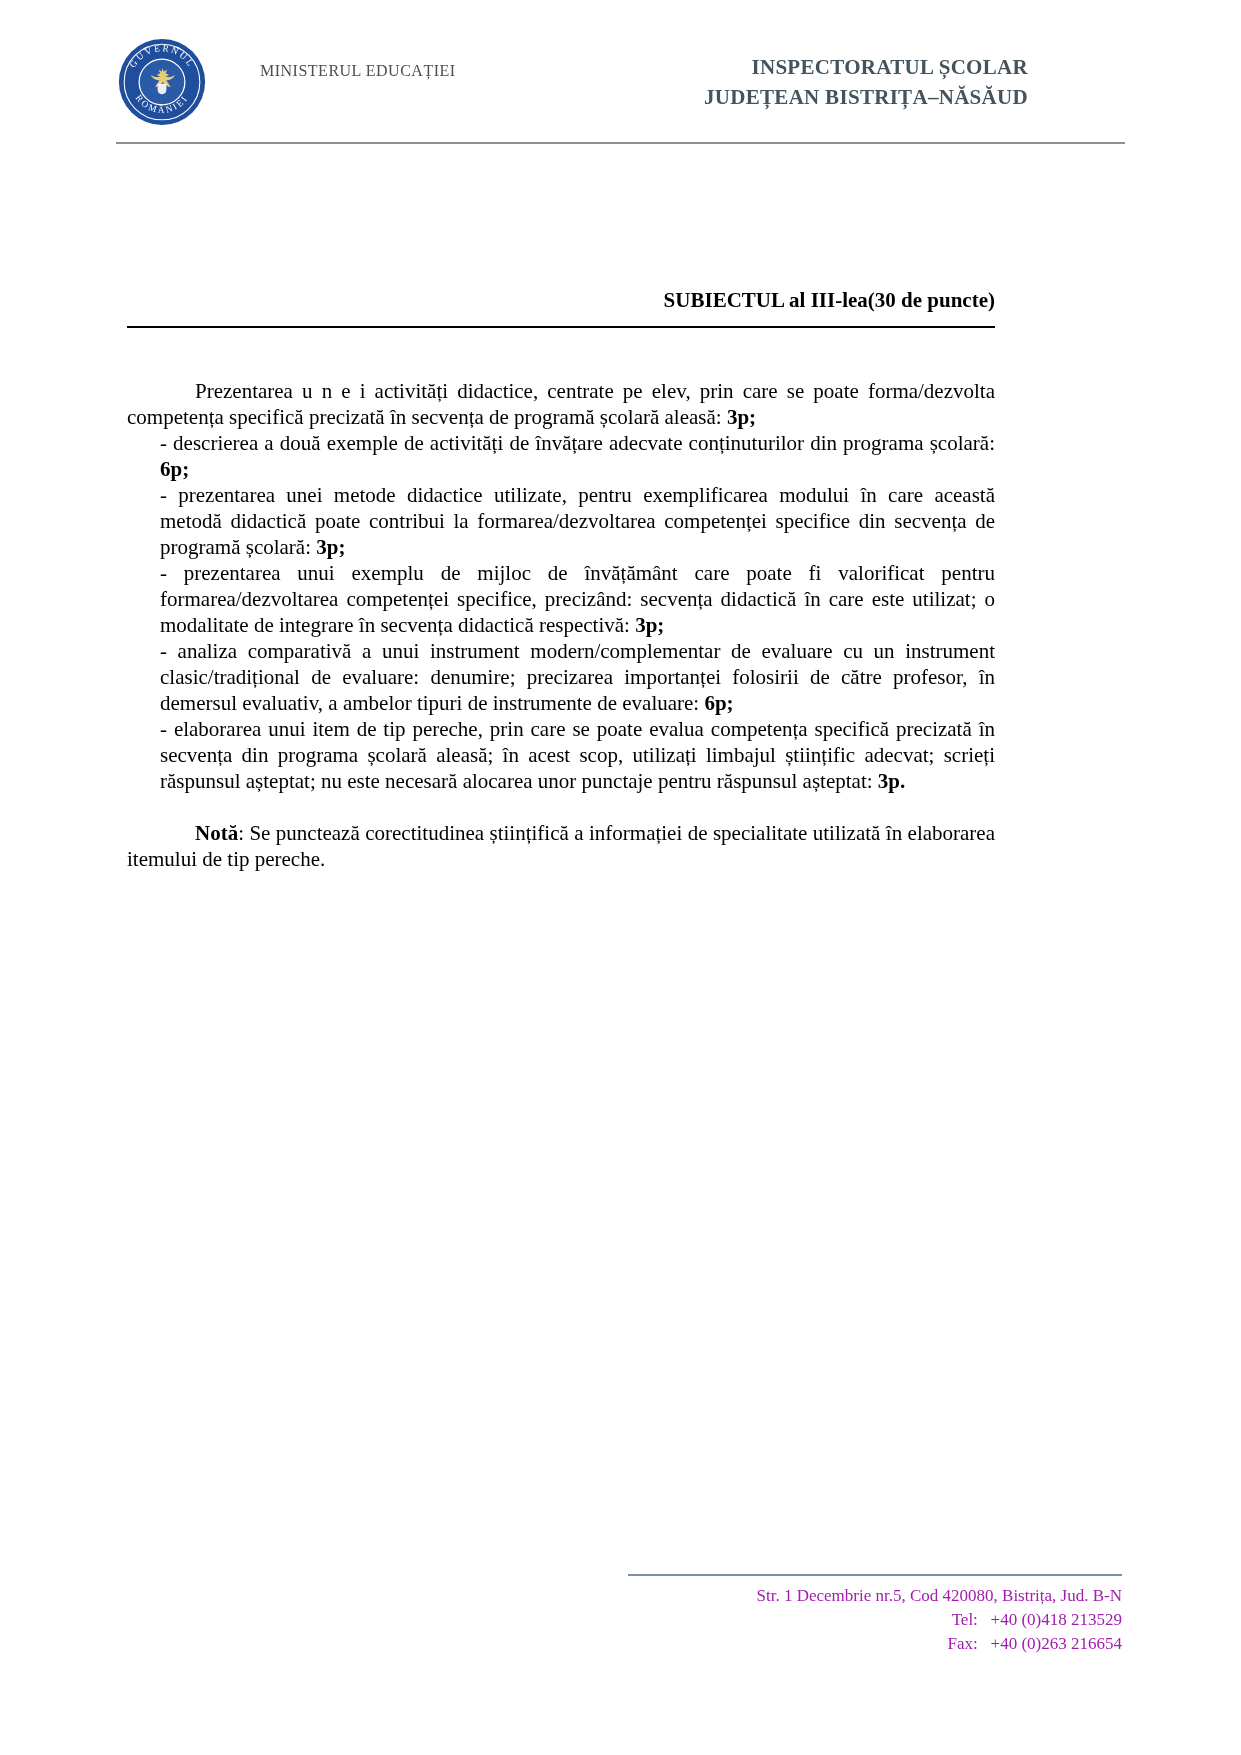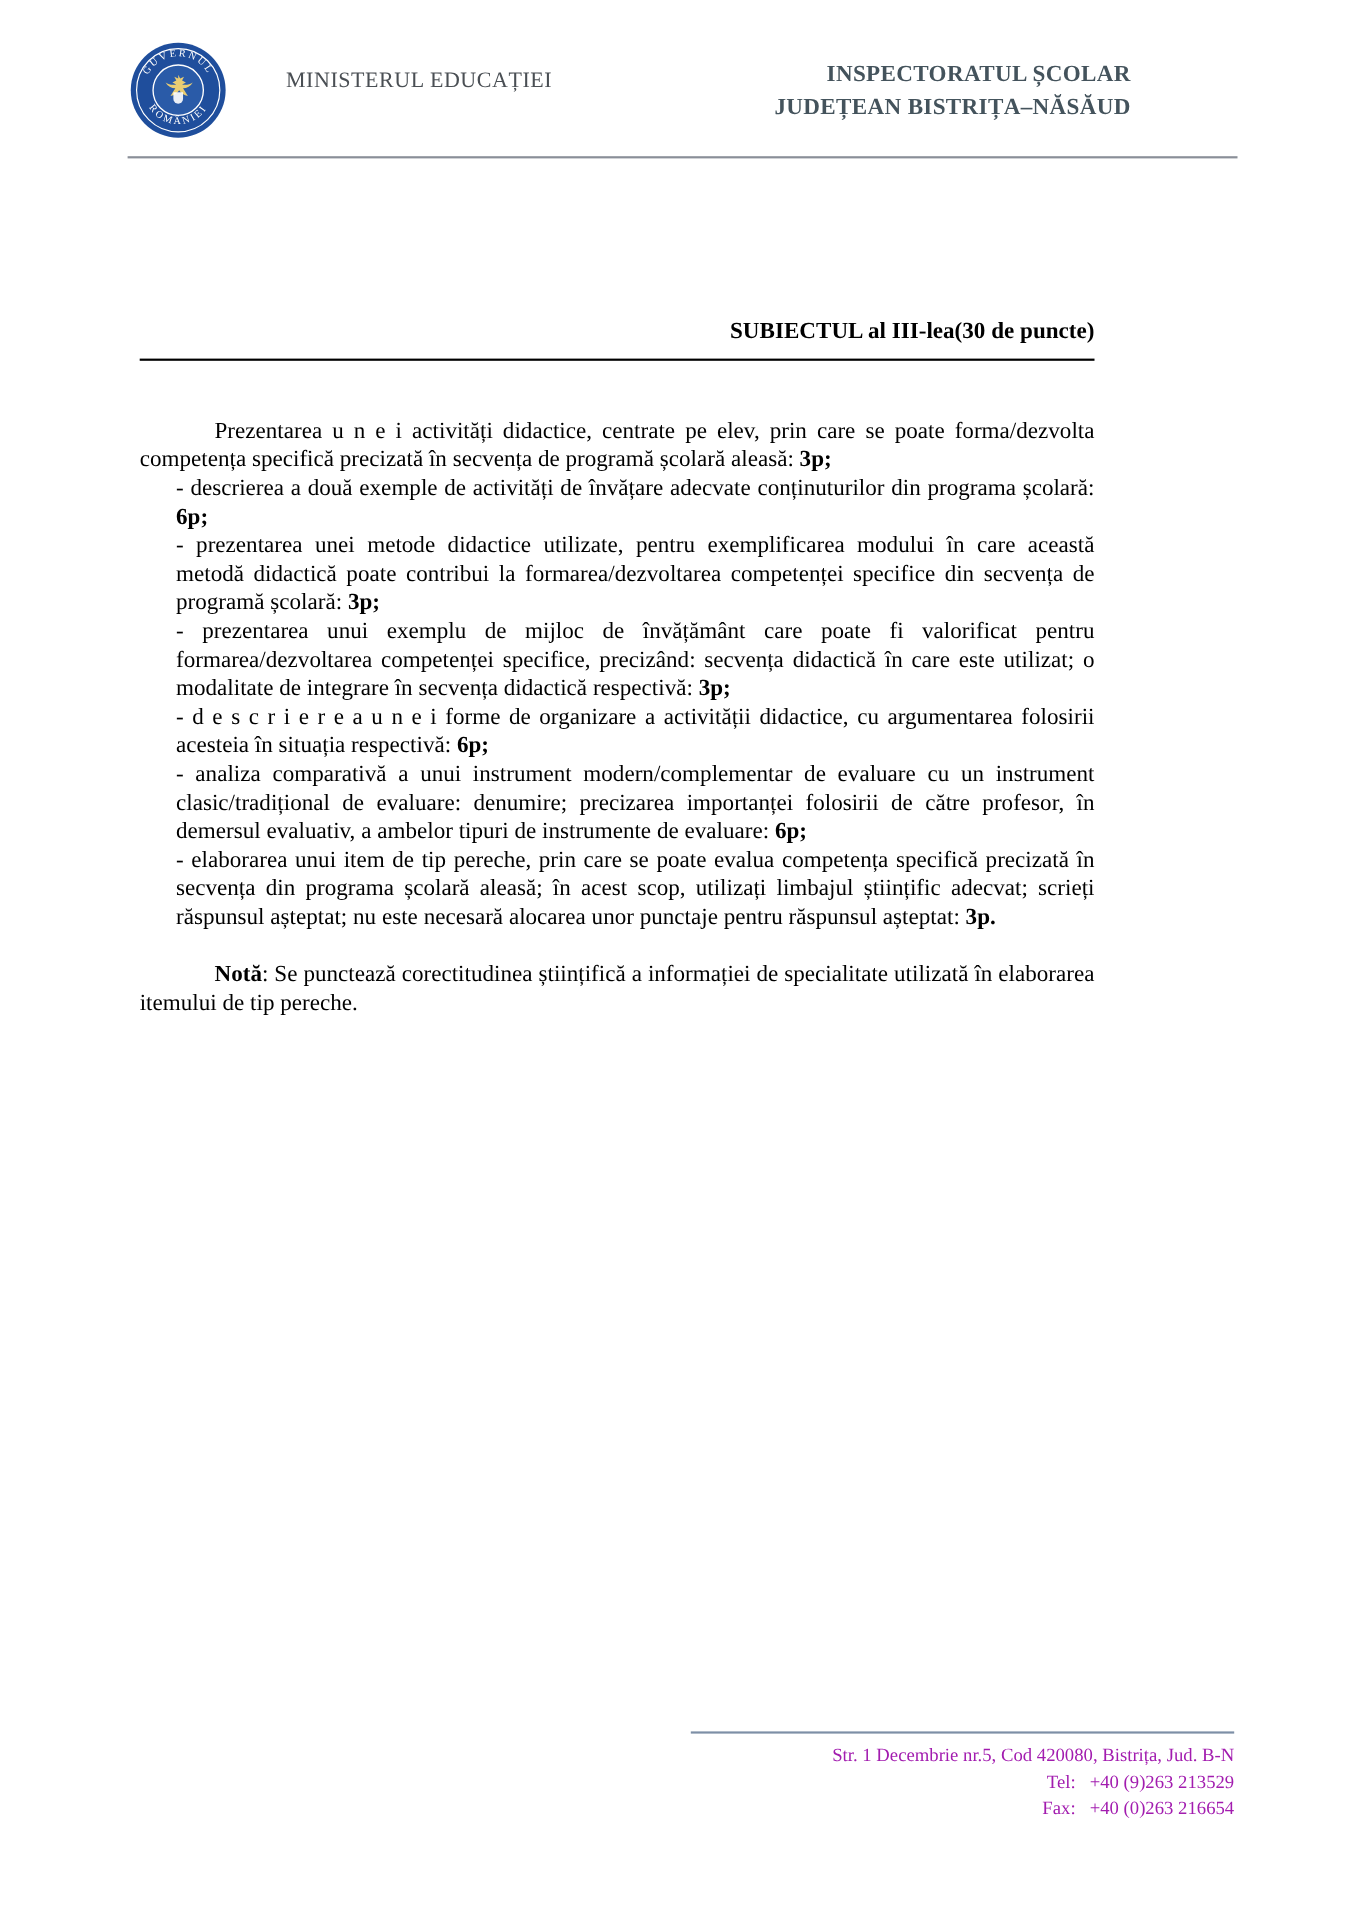--- a/index.html
+++ b/index.html
@@ -16,21 +16,21 @@
   
   .header {
     display: flex;
     align-items: flex-start;
     padding: 38px 213px 0 118px;
   }
   .logo-wrap { width: 88px; height: 88px; flex: 0 0 88px; }
   .ministry {
     margin-left: 54px;
     margin-top: 24px;
-    font-size: 20px;
+    font-size: 16px;
     letter-spacing: 0.5px;
     color: #4a4f54;
     text-align: right;
   }
   .inspectorate {
     margin-left: auto;
     margin-top: 14px;
     text-align: right;
     font-weight: bold;
     font-size: 21px;
@@ -115,26 +115,25 @@
     <div class="subject-line">
       <span>SUBIECTUL al III-lea</span>
       <span>(30 de puncte)</span>
     </div>
 
     <div class="bodytext">
       <p class="intro"><span>Prezentarea u n e i  activități didactice, centrate pe elev, prin care se poate forma/dezvolta  competența specifică precizată în secvența de programă școlară aleasă: </span><span class="b">3p;</span></p>
       <p class="item"><span>- descrierea a două exemple de activități de învățare adecvate conținuturilor din programa școlară: </span><span class="b">6p;</span></p>
       <p class="item"><span>- prezentarea unei metode didactice utilizate, pentru exemplificarea modului în care această metodă didactică poate contribui la formarea/dezvoltarea competenței specifice din secvența de programă școlară: </span><span class="b">3p;</span></p>
       <p class="item"><span>- prezentarea unui exemplu de mijloc de învățământ care poate fi valorificat pentru formarea/dezvoltarea competenței specifice, precizând: secvența didactică în care este utilizat; o  modalitate de integrare în secvența didactică respectivă: </span><span class="b">3p;</span></p>
-      <p class="item"><span>- d e s c r i e r e a  u n e i  forme de organizare a activității didactice, cu argumentarea folosirii acesteia în situația respectivă: </span><span class="b">6p;</span></p>
       <p class="item"><span>- analiza comparativă a unui instrument modern/complementar de evaluare cu un instrument clasic/tradițional de evaluare: denumire; precizarea importanței folosirii de către profesor, în demersul evaluativ, a ambelor tipuri de instrumente de evaluare: </span><span class="b">6p;</span></p>
       <p class="item"><span>- elaborarea unui item de tip pereche, prin care se poate evalua competența specifică precizată în secvența din programa școlară aleasă; în acest scop, utilizați limbajul științific adecvat; scrieți răspunsul așteptat; nu este necesară alocarea unor punctaje pentru răspunsul așteptat: </span><span class="b">3p.</span></p>
       <p class="note"><span class="b">Notă</span><span>: Se punctează corectitudinea științifică a informației de specialitate utilizată în elaborarea itemului de tip pereche.</span></p>
     </div>
   </div>
 
   <div class="footer">
     <div class="footer-line">Str. 1 Decembrie nr.5, Cod 420080, Bistrița, Jud. B-N</div>
-    <div class="footer-line">Tel:   +40 (9)263 213529</div>
+    <div class="footer-line">Tel:   +40 (0)418 213529</div>
     <div class="footer-line">Fax:   +40 (0)263 216654</div>
   </div>
 
 </div>
 
 </body></html>

